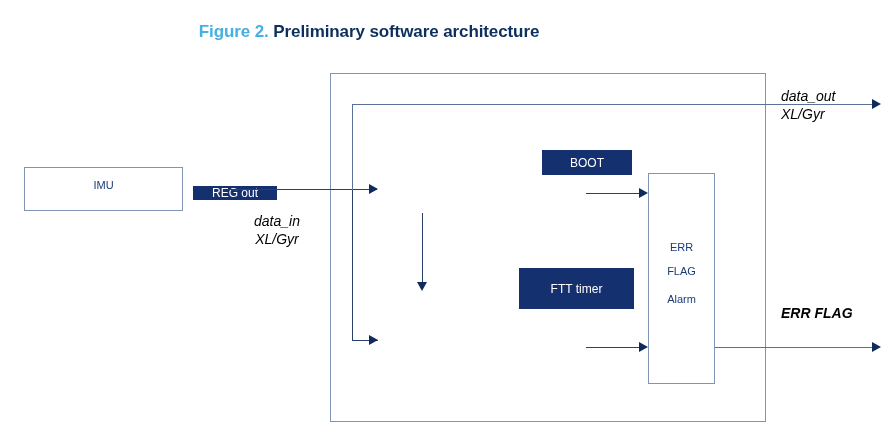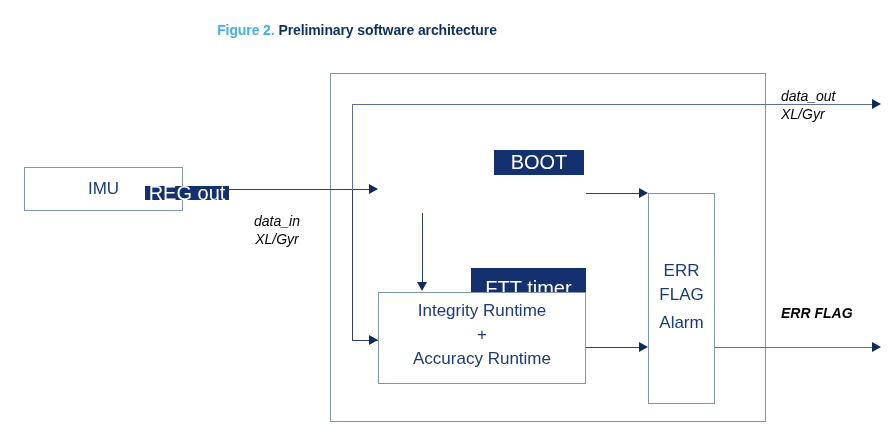--- a/index.html
+++ b/index.html
@@ -18,58 +18,60 @@
     overflow: hidden;
   }
 
   
   #fig-title {
     position: absolute;
     left: 0;
     top: 22px;
     width: 714px;
     text-align: center;
-    font-size: 14px;
+    font-size: 17px;
     font-weight: bold;
     letter-spacing: -0.1px;
     white-space: nowrap;
+    padding-left: 12px;
   }
   #fig-title .fig-num { color: #45b0e3; }
   #fig-title .fig-text { color: #0d2f5e; }
 
   
   .box {
     position: absolute;
     box-sizing: border-box;
     background: #ffffff;
     border: 1.5px solid #8095b4;
   }
   .box-label {
     position: absolute;
     left: 0;
     width: 100%;
     text-align: center;
     color: #1b3b77;
-    font-size: 17px;
+    font-size: 11px;
     line-height: 1.22;
     white-space: nowrap;
   }
 
   
   .badge {
     position: absolute;
     box-sizing: border-box;
     background: #15306e;
     color: #ffffff;
-    font-size: 20px;
+    font-size: 12px;
     text-align: center;
     white-space: nowrap;
     display: flex;
     align-items: center;
     justify-content: center;
+    margin-left: 48px;
   }
 
   
   .hline {
     position: absolute;
     height: 0;
     border-top: 1.5px solid #2b3f6b;
   }
   .hline.thin { border-top-color: #5a7099; }
   .vline {
@@ -131,34 +133,29 @@
     <div>XL/Gyr</div>
   </div>
 
   <div class="badge" style="left:494px; top:150px; width:90px; height:25px;">
     <span>BOOT</span>
   </div>
 
   <div class="badge" style="left:471px; top:268px; width:115px; height:41px;">
     <span>FTT timer</span>
   </div>
-  <div class="box" style="left:378px; top:292px; width:208px; height:92px;">
-    <div class="box-label" style="top:8px;">Integrity Runtime</div>
-    <div class="box-label" style="top:32px;">+</div>
-    <div class="box-label" style="top:56px;">Accuracy Runtime</div>
-  </div>
 
   <div class="vline" style="left:422px; top:213px; height:70px;"></div>
   <div class="arrow-d" style="left:417px; top:282px;"></div>
 
   <div class="vline" style="left:352px; top:189px; height:152px;"></div>
   <div class="hline" style="left:352px; top:340px; width:26px;"></div>
   <div class="arrow-r" style="left:369px; top:335px;"></div>
 
-  <div class="box" style="left:648px; top:173px; width:67px; height:211px;margin-top:20px;">
+  <div class="box" style="left:648px; top:173px; width:67px; height:211px;">
     <div class="box-label" style="top:67px;">ERR</div>
     <div class="box-label" style="top:91px;">FLAG</div>
     <div class="box-label" style="top:119px;">Alarm</div>
   </div>
 
   <div class="hline" style="left:586px; top:193px; width:53px;"></div>
   <div class="arrow-r" style="left:639px; top:188px;"></div>
 
   <div class="hline" style="left:586px; top:347px; width:53px;"></div>
   <div class="arrow-r" style="left:639px; top:342px;"></div>

